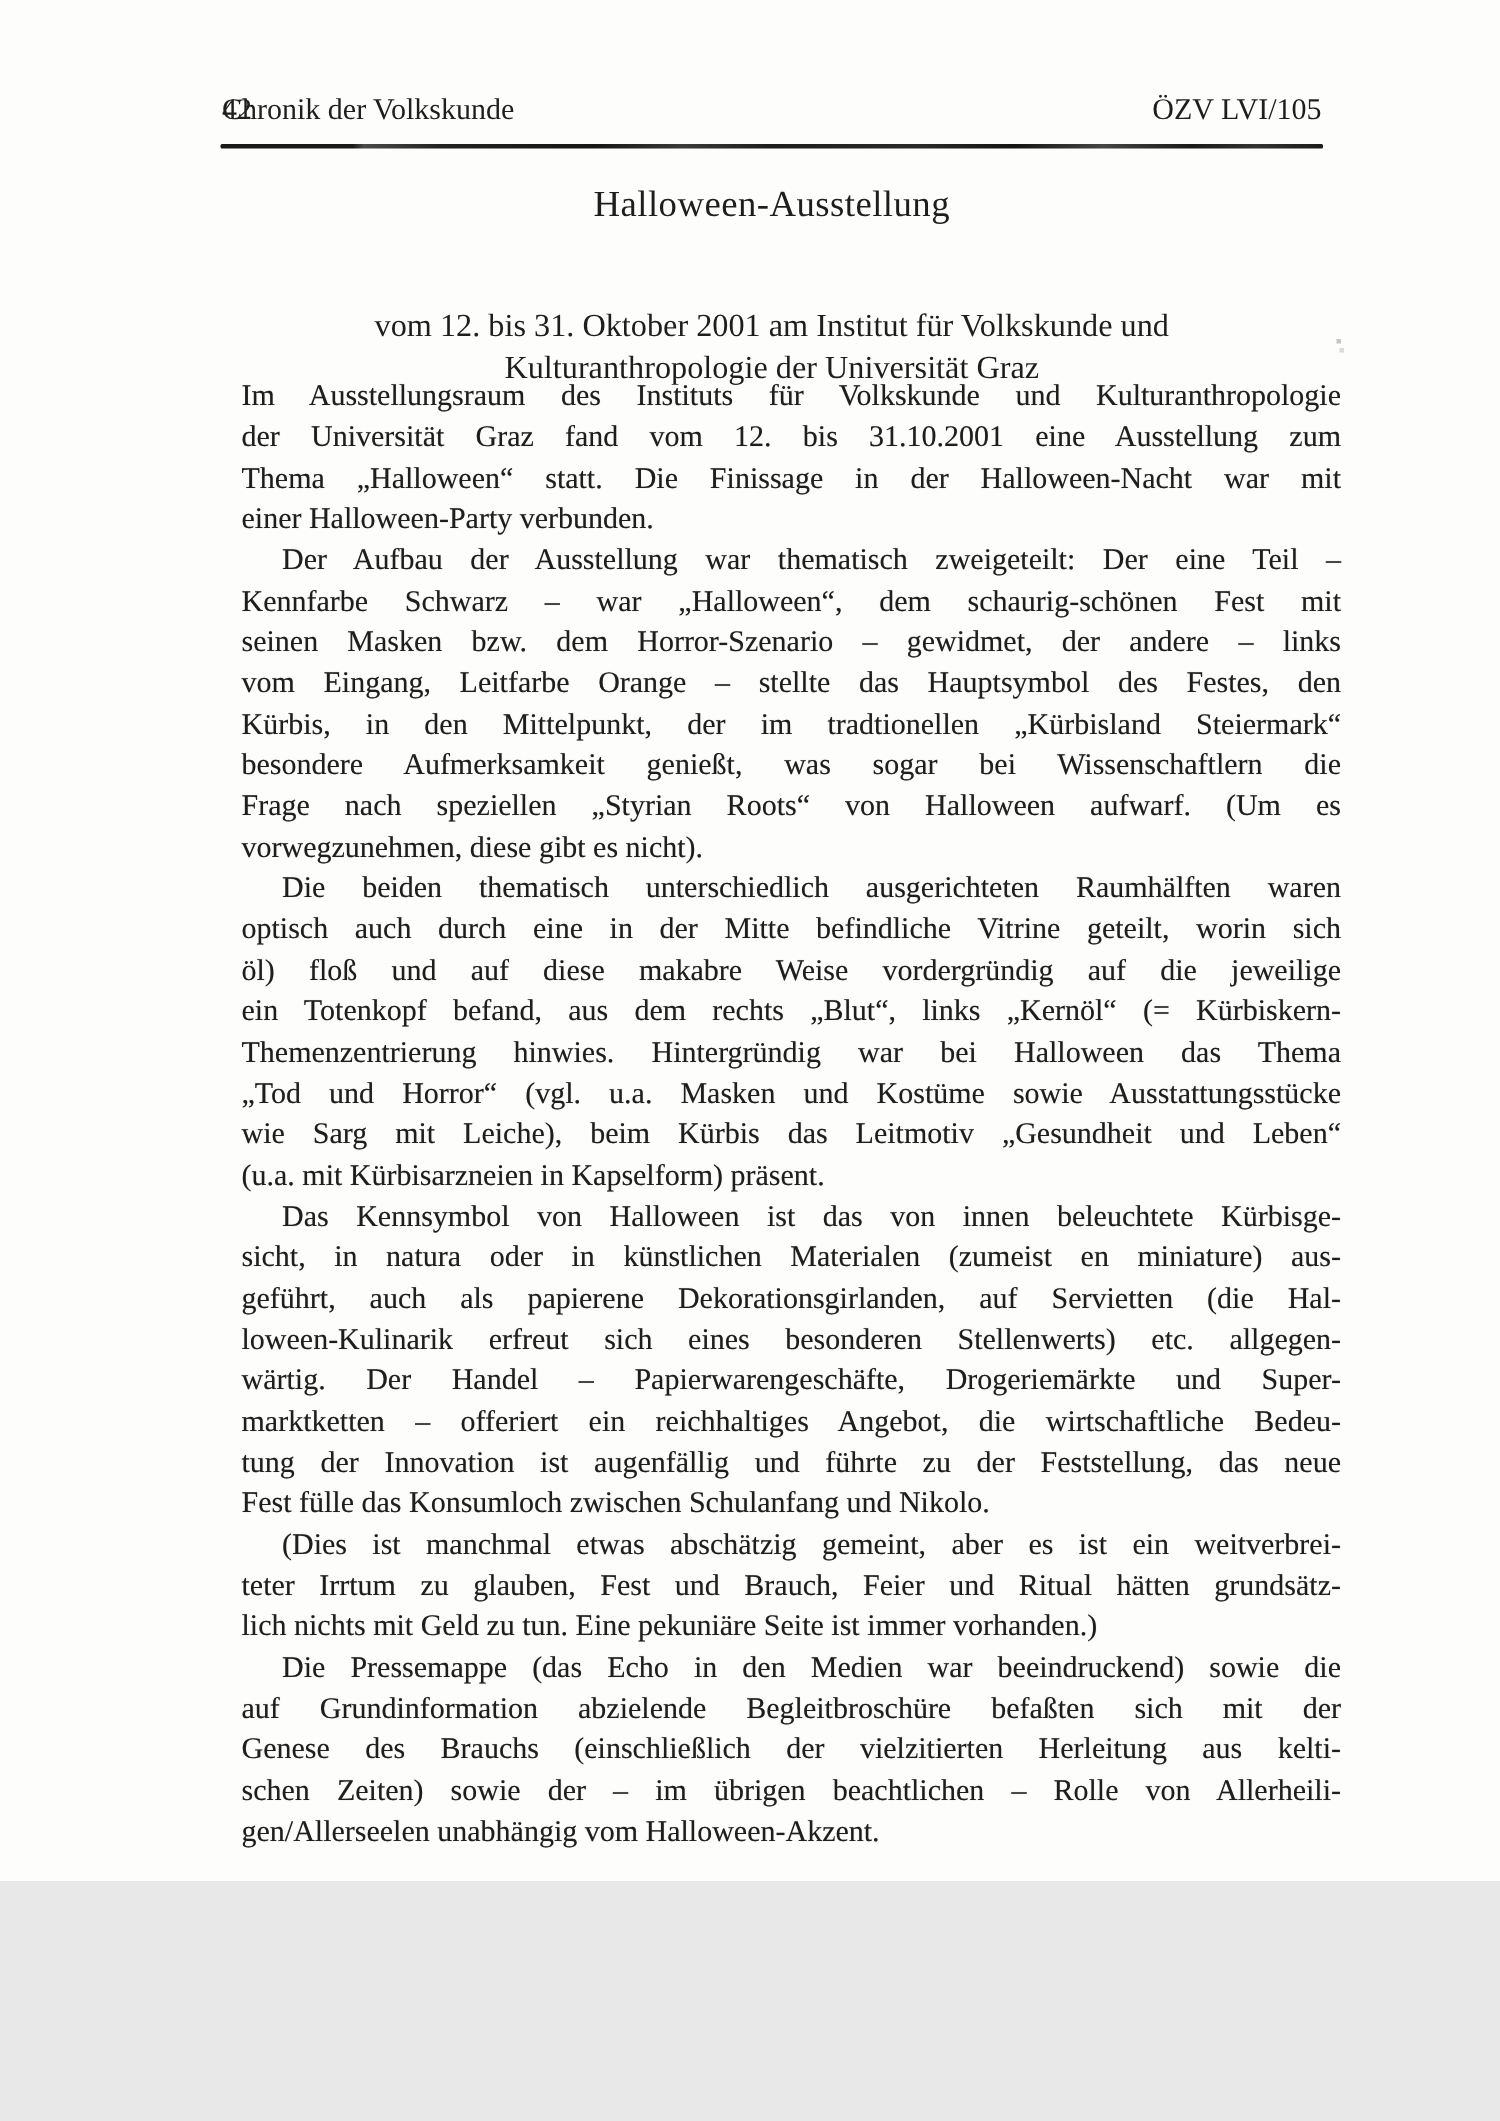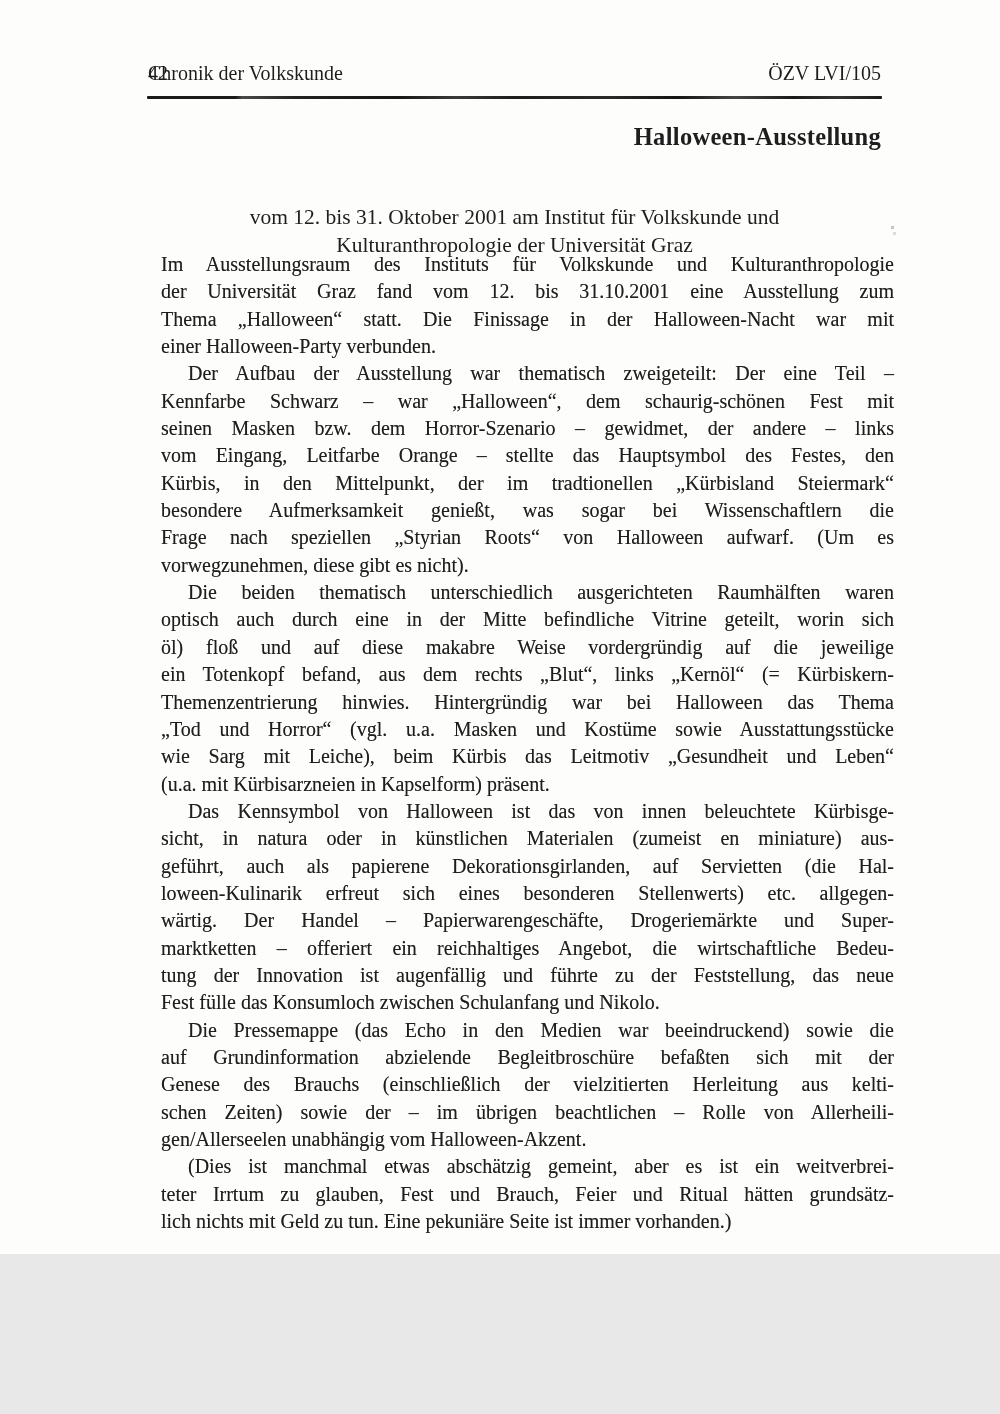--- a/index.html
+++ b/index.html
@@ -54,23 +54,23 @@
       #161616 34%, #3a3a3a 42%, #1d1d1d 50%, #2a2a2a 63%,
       #141414 72%, #454545 80%, #1a1a1a 88%, #333 94%, #1a1a1a 100%);
     border-radius: 1px;
   }
   
   .article-title {
     position: absolute;
     left: 148px;
     top: 123px;
     width: 733px;
-    text-align: right;
+    text-align: center;
     font-size: 24.5px;
-    font-weight: bold;
+    font-weight: normal;
     letter-spacing: 0.3px;
   }
   .article-subtitle {
     position: absolute;
     left: 148px;
     top: 167px;
     width: 733px;
     text-align: center;
     font-size: 21.5px;
     line-height: 28px;
@@ -155,30 +155,30 @@
         <div class="tline">Das Kennsymbol von Halloween ist das von innen beleuchtete Kürbisge-</div>
         <div class="tline">sicht, in natura oder in künstlichen Materialen (zumeist en miniature) aus-</div>
         <div class="tline">geführt, auch als papierene Dekorationsgirlanden, auf Servietten (die Hal-</div>
         <div class="tline">loween-Kulinarik erfreut sich eines besonderen Stellenwerts) etc. allgegen-</div>
         <div class="tline">wärtig. Der Handel – Papierwarengeschäfte, Drogeriemärkte und Super-</div>
         <div class="tline">marktketten – offeriert ein reichhaltiges Angebot, die wirtschaftliche Bedeu-</div>
         <div class="tline">tung der Innovation ist augenfällig und führte zu der Feststellung, das neue</div>
         <div class="tline tlast">Fest fülle das Konsumloch zwischen Schulanfang und Nikolo.</div>
       </div>
       <div class="para indent">
+        <div class="tline">(Dies ist manchmal etwas abschätzig gemeint, aber es ist ein weitverbrei-</div>
+        <div class="tline">teter Irrtum zu glauben, Fest und Brauch, Feier und Ritual hätten grundsätz-</div>
+        <div class="tline tlast">lich nichts mit Geld zu tun. Eine pekuniäre Seite ist immer vorhanden.)</div>
+      </div>
+      <div class="para indent">
         <div class="tline">Die Pressemappe (das Echo in den Medien war beeindruckend) sowie die</div>
         <div class="tline">auf Grundinformation abzielende Begleitbroschüre befaßten sich mit der</div>
         <div class="tline">Genese des Brauchs (einschließlich der vielzitierten Herleitung aus kelti-</div>
         <div class="tline">schen Zeiten) sowie der – im übrigen beachtlichen – Rolle von Allerheili-</div>
         <div class="tline tlast">gen/Allerseelen unabhängig vom Halloween-Akzent.</div>
-      </div>
-      <div class="para indent">
-        <div class="tline">(Dies ist manchmal etwas abschätzig gemeint, aber es ist ein weitverbrei-</div>
-        <div class="tline">teter Irrtum zu glauben, Fest und Brauch, Feier und Ritual hätten grundsätz-</div>
-        <div class="tline tlast">lich nichts mit Geld zu tun. Eine pekuniäre Seite ist immer vorhanden.)</div>
       </div>
     </div>
 
   <div class="speck speck-a"></div>
   <div class="speck speck-b"></div>
   <div class="speck speck-c"></div>
 
 </div>
 
 </body></html>

